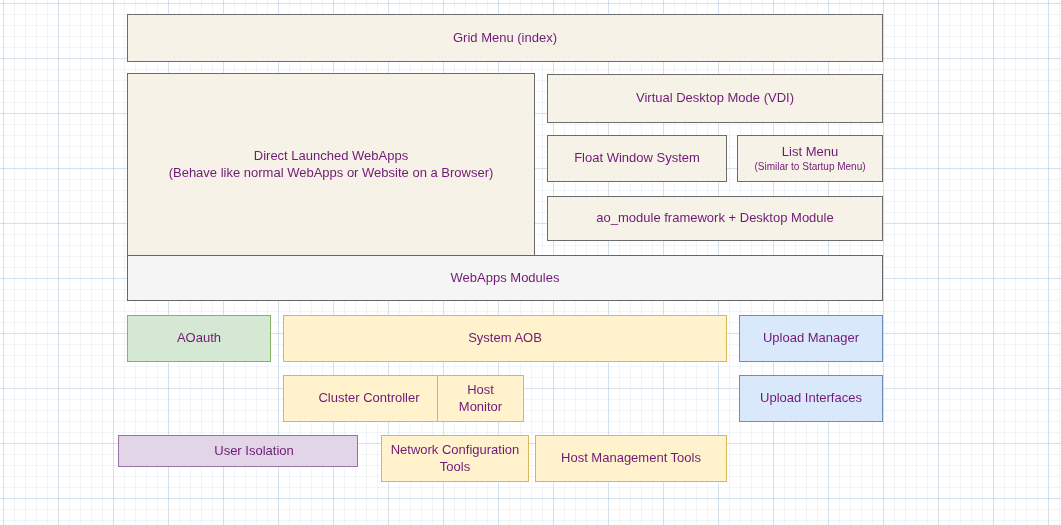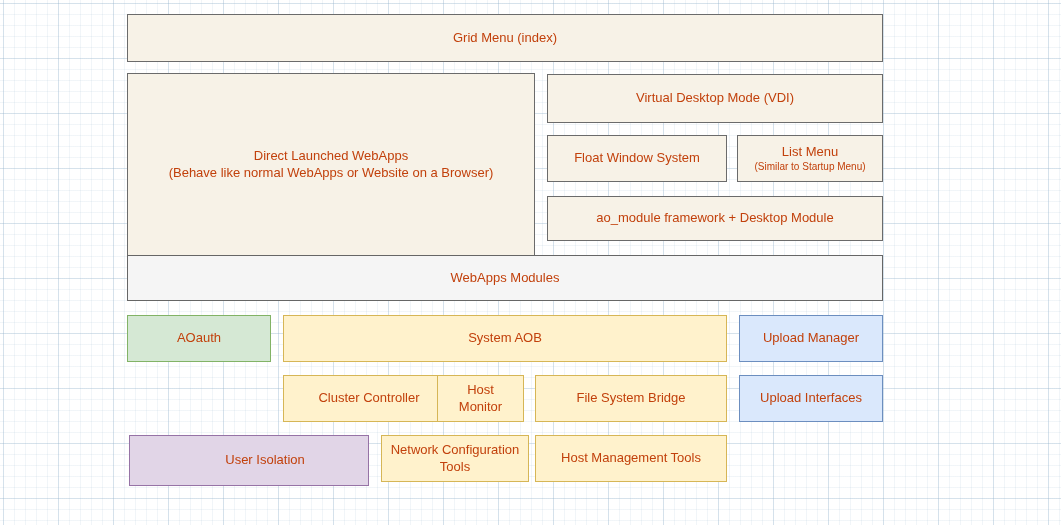--- a/index.html
+++ b/index.html
@@ -25,21 +25,21 @@
     position: absolute;
     box-sizing: border-box;
     border: 1px solid #666666;
     display: flex;
     flex-direction: column;
     align-items: center;
     justify-content: center;
     text-align: center;
     font-size: 13px;
     line-height: 1.3;
-    color: #c2410c;
+    color: #701a75;
     padding: 2px 8px;
   }
   .beige  { background: #f7f2e7; border-color: #6b6b6b; }
   .gray   { background: #f5f5f5; border-color: #666666; text-align: center; }
   .green  { background: #d5e8d4; border-color: #82b366; }
   .yellow { background: #fff2cc; border-color: #d6b656; }
   .blue   { background: #dae8fc; border-color: #6c8ebf; }
   .purple { background: #e1d5e7; border-color: #9673a6; }
 
   .sub-small { font-size: 10px; }
@@ -52,21 +52,21 @@
   #b-aomodule   { left: 547px; top: 196px; width: 336px; height: 45px;  }
   #b-modules    { left: 127px; top: 255px; width: 756px; height: 46px;  }
   #b-aoauth     { left: 127px; top: 315px; width: 144px; height: 47px;  }
   #b-systemaob  { left: 283px; top: 315px; width: 444px; height: 47px;  }
   #b-uploadmgr  { left: 739px; top: 315px; width: 144px; height: 47px;  }
   #b-auth       { left: 127px; top: 375px; width: 144px; height: 47px;  }
   #b-cluster    { left: 283px; top: 375px; width: 172px; height: 47px;  }
   #b-hostmon    { left: 437px; top: 375px; width: 87px;  height: 47px;  }
   #b-fsbridge   { left: 535px; top: 375px; width: 192px; height: 47px;  }
   #b-uploadint  { left: 739px; top: 375px; width: 144px; height: 47px;  }
-  #b-isolation  { left: 129px; top: 435px; width: 240px; height: 51px; padding-left: 40px;  }
+  #b-isolation  { left: 118px; top: 435px; width: 240px; height: 32px; padding-left: 40px;  }
   #b-netconf    { left: 381px; top: 435px; width: 148px; height: 47px;  }
   #b-hostmgmt   { left: 535px; top: 435px; width: 192px; height: 47px;  }
 </style>
 </head>
 <body>
 
 <div class="canvas">
 
   <div class="box beige" id="b-grid-menu">
     <span>Grid Menu (index)</span>
@@ -112,23 +112,20 @@
 
 
   <div class="box yellow" id="b-cluster">
     <span>Cluster Controller</span>
   </div>
 
   <div class="box yellow" id="b-hostmon">
     <span>Host Monitor</span>
   </div>
 
-  <div class="box yellow" id="b-fsbridge">
-    <span>File System Bridge</span>
-  </div>
 
   <div class="box blue" id="b-uploadint">
     <span>Upload Interfaces</span>
   </div>
 
   <div class="box purple" id="b-isolation">
     <span>User Isolation</span>
   </div>
 
   <div class="box yellow" id="b-netconf">

